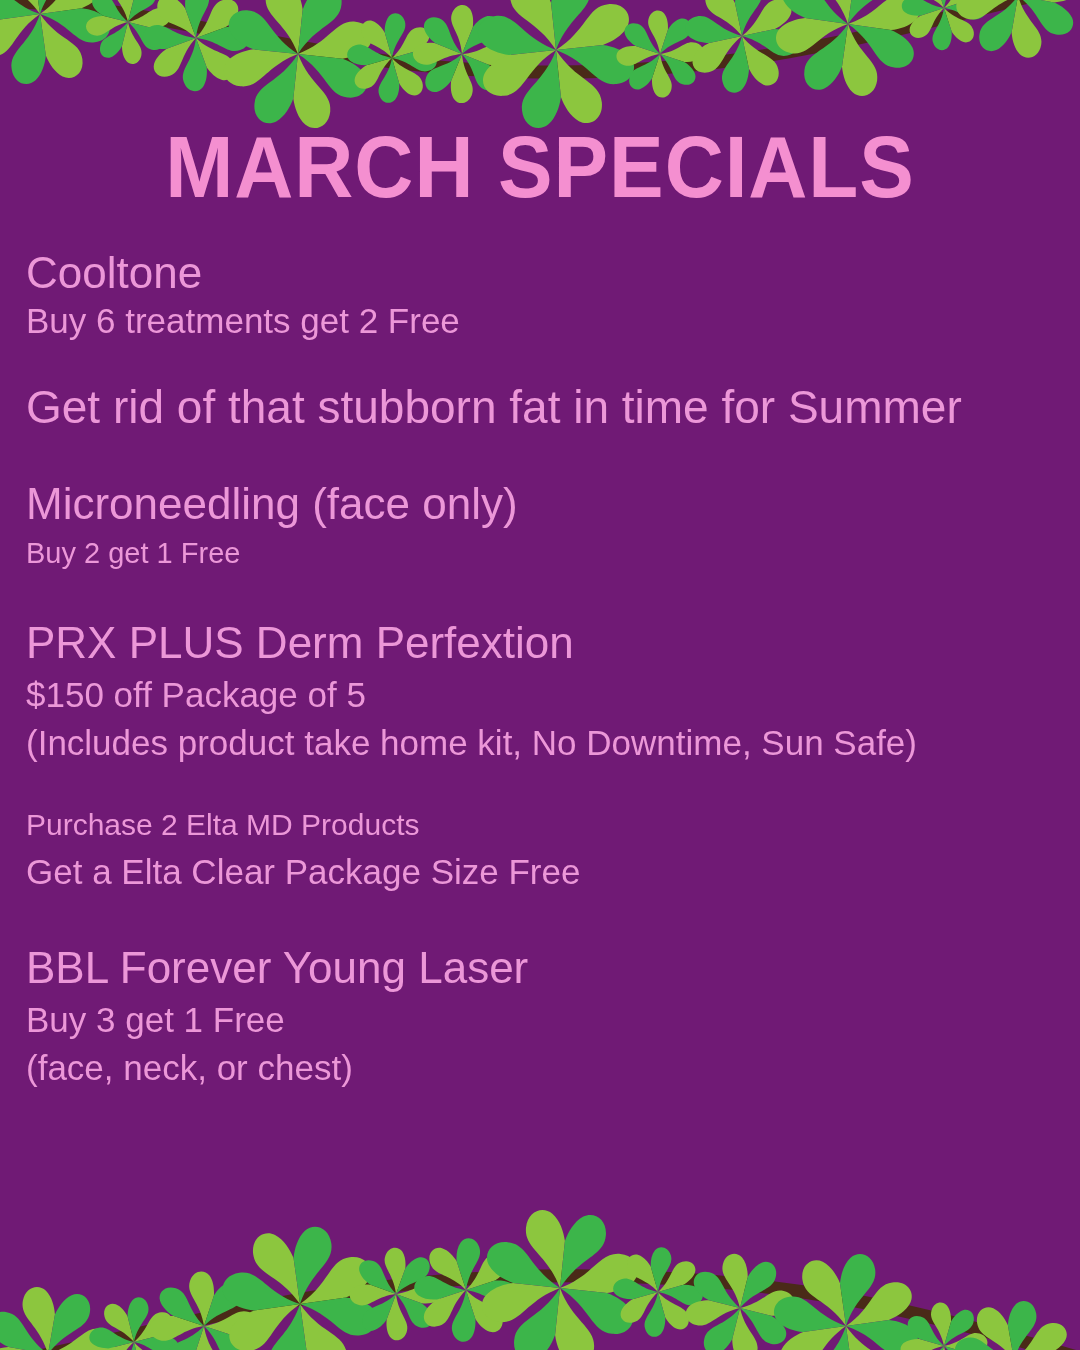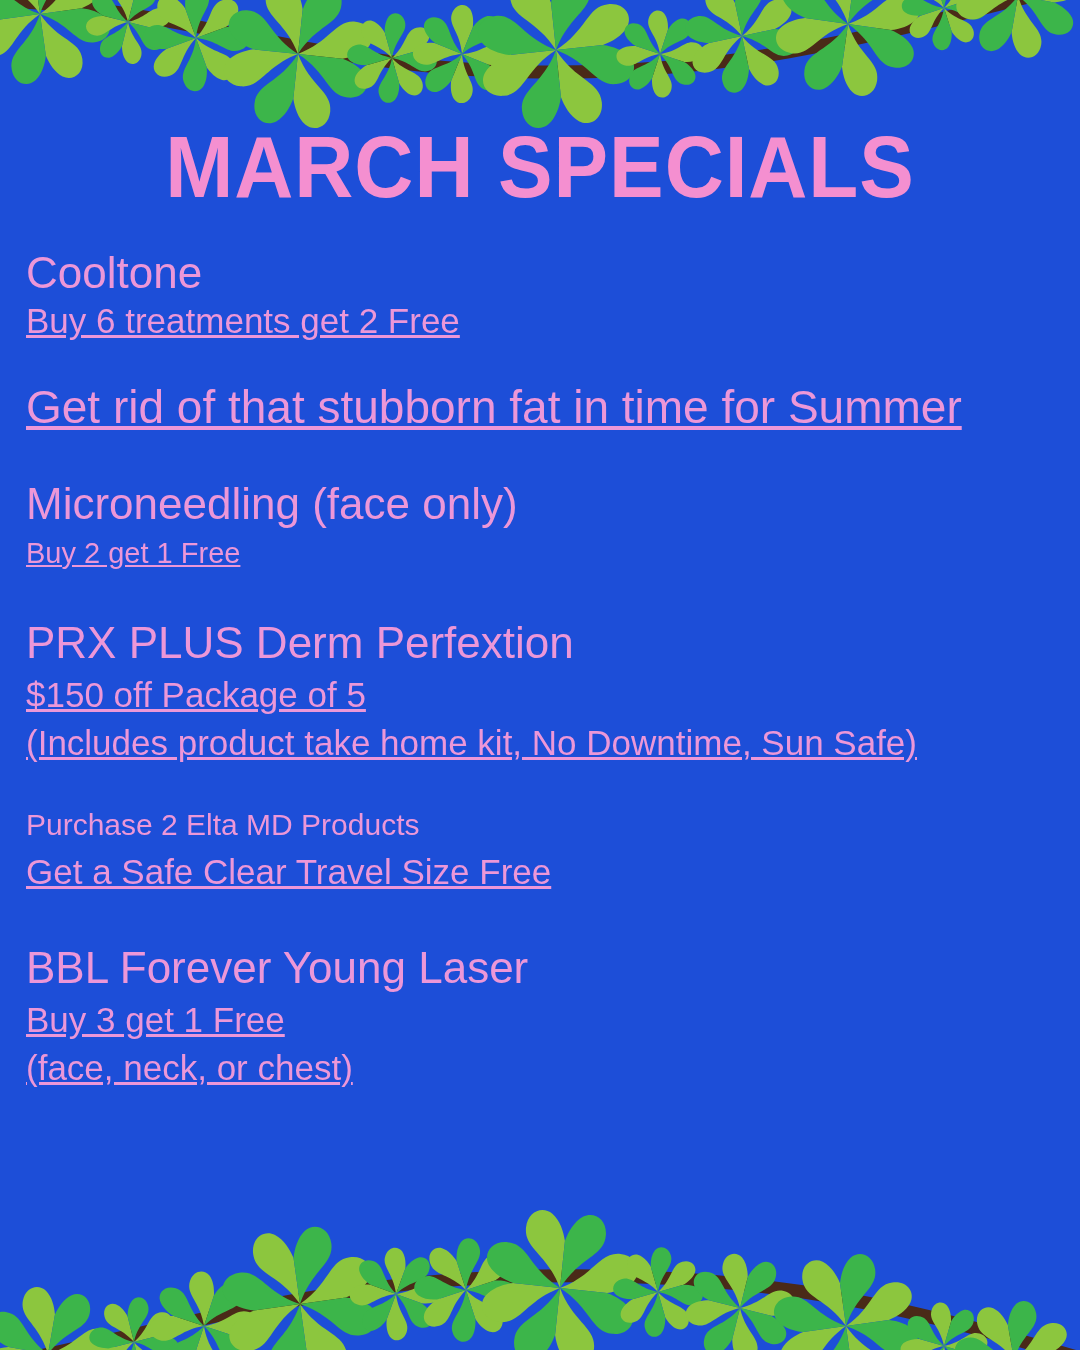--- a/index.html
+++ b/index.html
@@ -5,21 +5,21 @@
 <style>
   html, body {
     margin: 0;
     padding: 0;
     background: #2d4a78;
   }
   #poster {
     position: relative;
     width: 1080px;
     height: 1350px;
-    background: #1d4ed8;
+    background: #701a75;
     overflow: hidden;
     font-family: "Liberation Sans", sans-serif;
   }
 
   
   .garland {
     position: absolute;
     left: 0;
     width: 1080px;
     pointer-events: none;
@@ -74,21 +74,20 @@
     font-size: 43px;
     line-height: 1.14;
     font-weight: 400;
     white-space: nowrap;
   }
   .s-sub {
     font-size: 35px;
     line-height: 1.2;
     font-weight: 400;
     white-space: nowrap;
-    text-decoration: underline;
   }
 
   
   #special-cooltone { margin-bottom: 38px; }
   #special-cooltone .s-title { font-size: 44px; }
   #special-cooltone .s-sub   { font-size: 35px; margin-top: 2px; }
 
   #special-coolsculpting { margin-bottom: 44px; }
   #special-coolsculpting .s-title { font-size: 44px; }
   #special-coolsculpting .s-sub   { font-size: 46px; margin-top: 4px; }
@@ -181,21 +180,21 @@
     </div>
 
     <div class="special" id="special-prx">
       <div class="s-title">PRX PLUS Derm Perfextion</div>
       <div class="s-sub">$150 off Package of 5</div>
       <div class="s-sub">(Includes product take home kit, No Downtime, Sun Safe)</div>
     </div>
 
     <div class="special" id="special-elta">
       <div class="s-title">Purchase 2 Elta MD Products</div>
-      <div class="s-sub">Get a Safe Clear Travel Size Free</div>
+      <div class="s-sub">Get a Elta Clear Package Size Free</div>
     </div>
 
     <div class="special" id="special-bbl">
       <div class="s-title">BBL Forever Young Laser</div>
       <div class="s-sub">Buy 3 get 1 Free</div>
       <div class="s-sub">(face, neck, or chest)</div>
     </div>
 
   </div>
 

